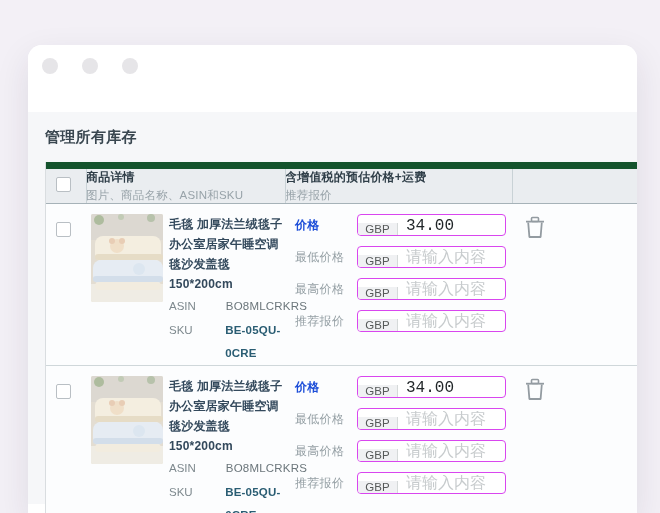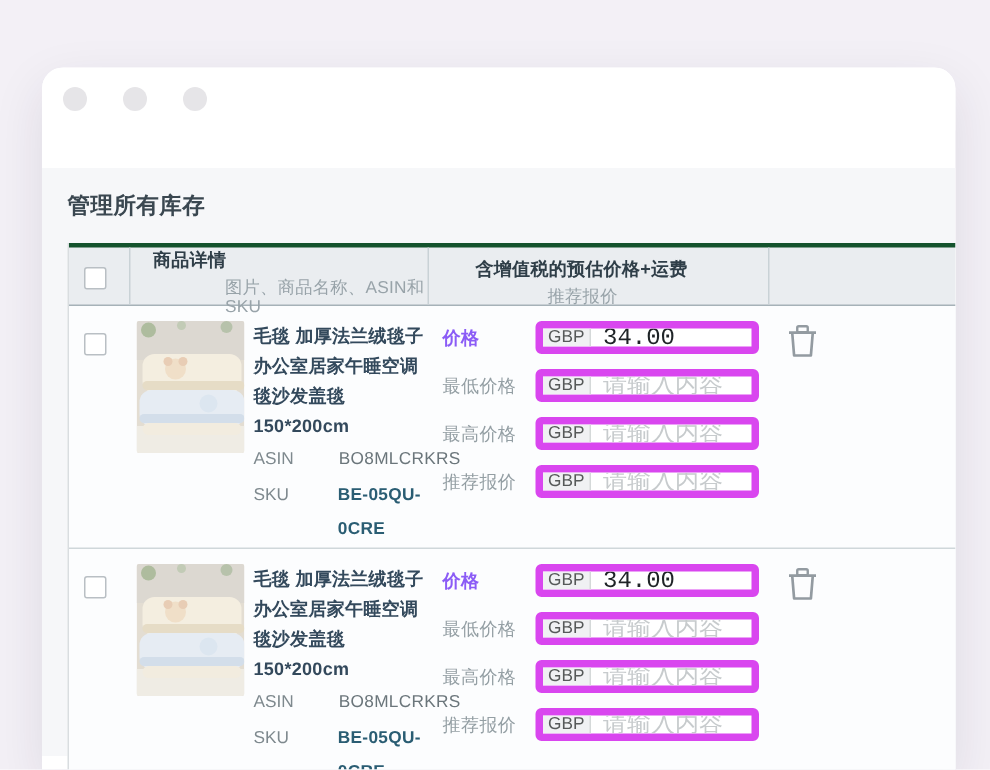--- a/index.html
+++ b/index.html
@@ -36,26 +36,26 @@
   .page-title {
     padding:16px 0 15px 17px; font-size:15px; font-weight:600; color:#3a4750;
     letter-spacing:.3px;
     margin-top:25px;
   }
   .table {
     margin-left:17px; width:592px; border-left:1px solid #d9dde0; background:#fcfdfe;
   }
   .thead {
     position:relative; height:42px; background:#eaedf0;
-    border-top:3px solid #14532d; border-bottom:1px solid #a6b2b8;
-    display:grid; grid-template-columns:40px 199px 227px 1fr; align-items:center;gap:16px;
+    border-top:7px solid #14532d; border-bottom:1px solid #a6b2b8;
+    display:grid; grid-template-columns:40px 199px 227px 1fr; align-items:center;
   }
   .thead .vline { position:absolute; top:0; bottom:0; width:1px; background:#c9d2d6; }
   .h-title { font-size:12px; font-weight:700; color:#2f3e48; letter-spacing:.2px; }
-  .h-sub { font-size:11.5px; color:#98a3a9; margin-top:2px; letter-spacing:.2px;margin-left:48px; }
+  .h-sub { font-size:11.5px; color:#98a3a9; margin-top:2px; letter-spacing:.2px; }
   .checkbox {
     display:inline-block; width:15px; height:15px; background:#ffffff;
     border:1px solid #b9bfc4; border-radius:2px; cursor:pointer;
   }
   .cell-check { padding-left:10px; }
   .trow {
     display:grid; grid-template-columns:40px 199px 227px 1fr;
     padding-top:10px; min-height:152px; background:#fcfdfe;
   }
   .trow.first { border-bottom:1px solid #cfd7da; }
@@ -65,24 +65,24 @@
   .pinfo { margin-left:6px; width:116px; }
   .ptitle { font-size:12px; font-weight:600; color:#33495c; line-height:20px; letter-spacing:.2px; }
   .meta { display:flex; line-height:23px; margin-top:1px;gap:30px; }
   .meta:first-of-type { margin-top:7px; }
   .mlabel { width:38px; font-size:11.5px; color:#7e898e; }
   .mval { font-size:11.5px; color:#6b767b; letter-spacing:.2px; }
   .mval.sku { color:#2a5d73; font-weight:600; }
   .cell-price { padding-left:10px; }
   .field-row { display:flex; align-items:center; height:22px; margin-bottom:10px; }
   .flabel { width:62px; font-size:12px; color:#949fa4; letter-spacing:.3px; }
-  .field-row.primary .flabel { color:#8b5cf6; font-weight:600; }
+  .field-row.primary .flabel { color:#1d4ed8; font-weight:600; }
   .igroup {
-    display:flex; width:149px; height:22px; border:5px solid #d946ef; border-radius:4px;
-    background:#ffffff; overflow:hidden;
+    display:flex; width:149px; height:22px; border:1px solid #d946ef; border-radius:4px;
+    background:#ffffff; overflow:hidden;align-items:flex-end;
   }
   .iprefix {
     width:40px; background:#f0f1f3; border-right:1px solid #d5d9d9;
     font-size:11.5px; color:#565959; display:flex; align-items:center; justify-content:center;
   }
   .igroup input {
     border:none; outline:none; width:107px; padding:0 8px; font-size:16px; color:#1f2427;
     font-family:Liberation Mono, monospace; background:transparent;
   }
   .igroup input::placeholder { color:#c7cbcd; }

